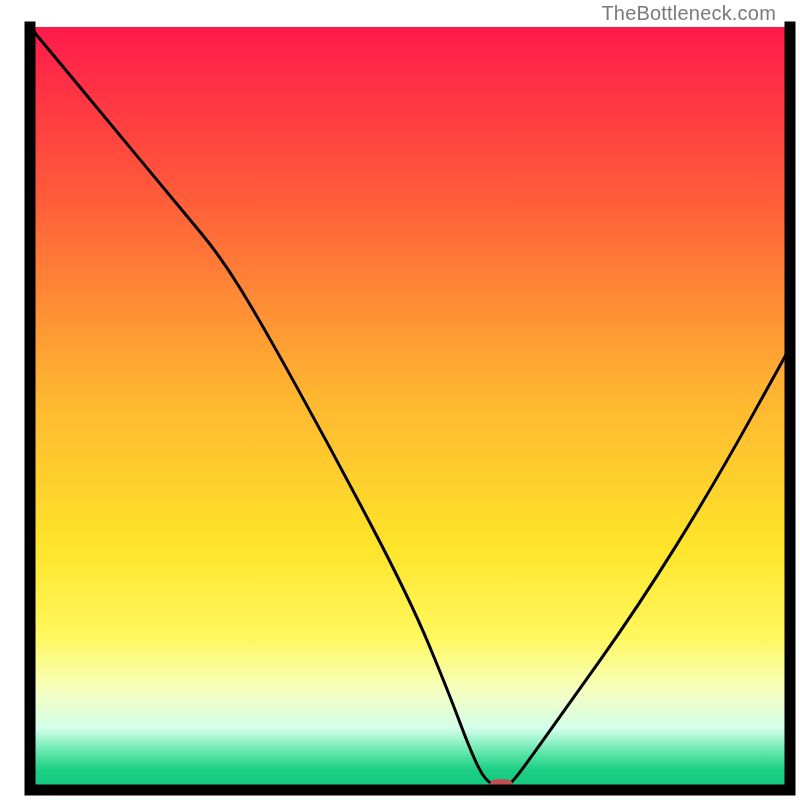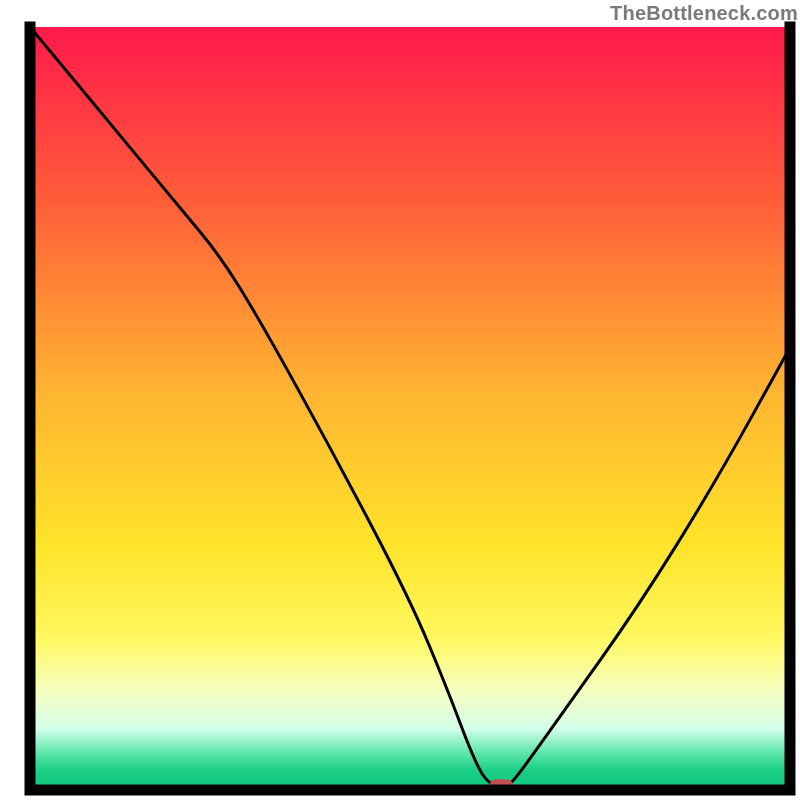--- a/index.html
+++ b/index.html
@@ -11,23 +11,23 @@
     font-family: Arial, Helvetica, sans-serif;
   }
   .stage {
     position: relative;
     width: 800px;
     height: 800px;
   }
   .watermark {
     position: absolute;
     top: 2px;
-    right: 2px;
+    right: 24px;
     font-size: 20px;
-    font-weight: 700;
+    font-weight: 400;
     color: #7a7a7a;
     letter-spacing: 0.2px;
   }
   svg {
     position: absolute;
     top: 0;
     left: 0;
   }
 </style>
 </head>

